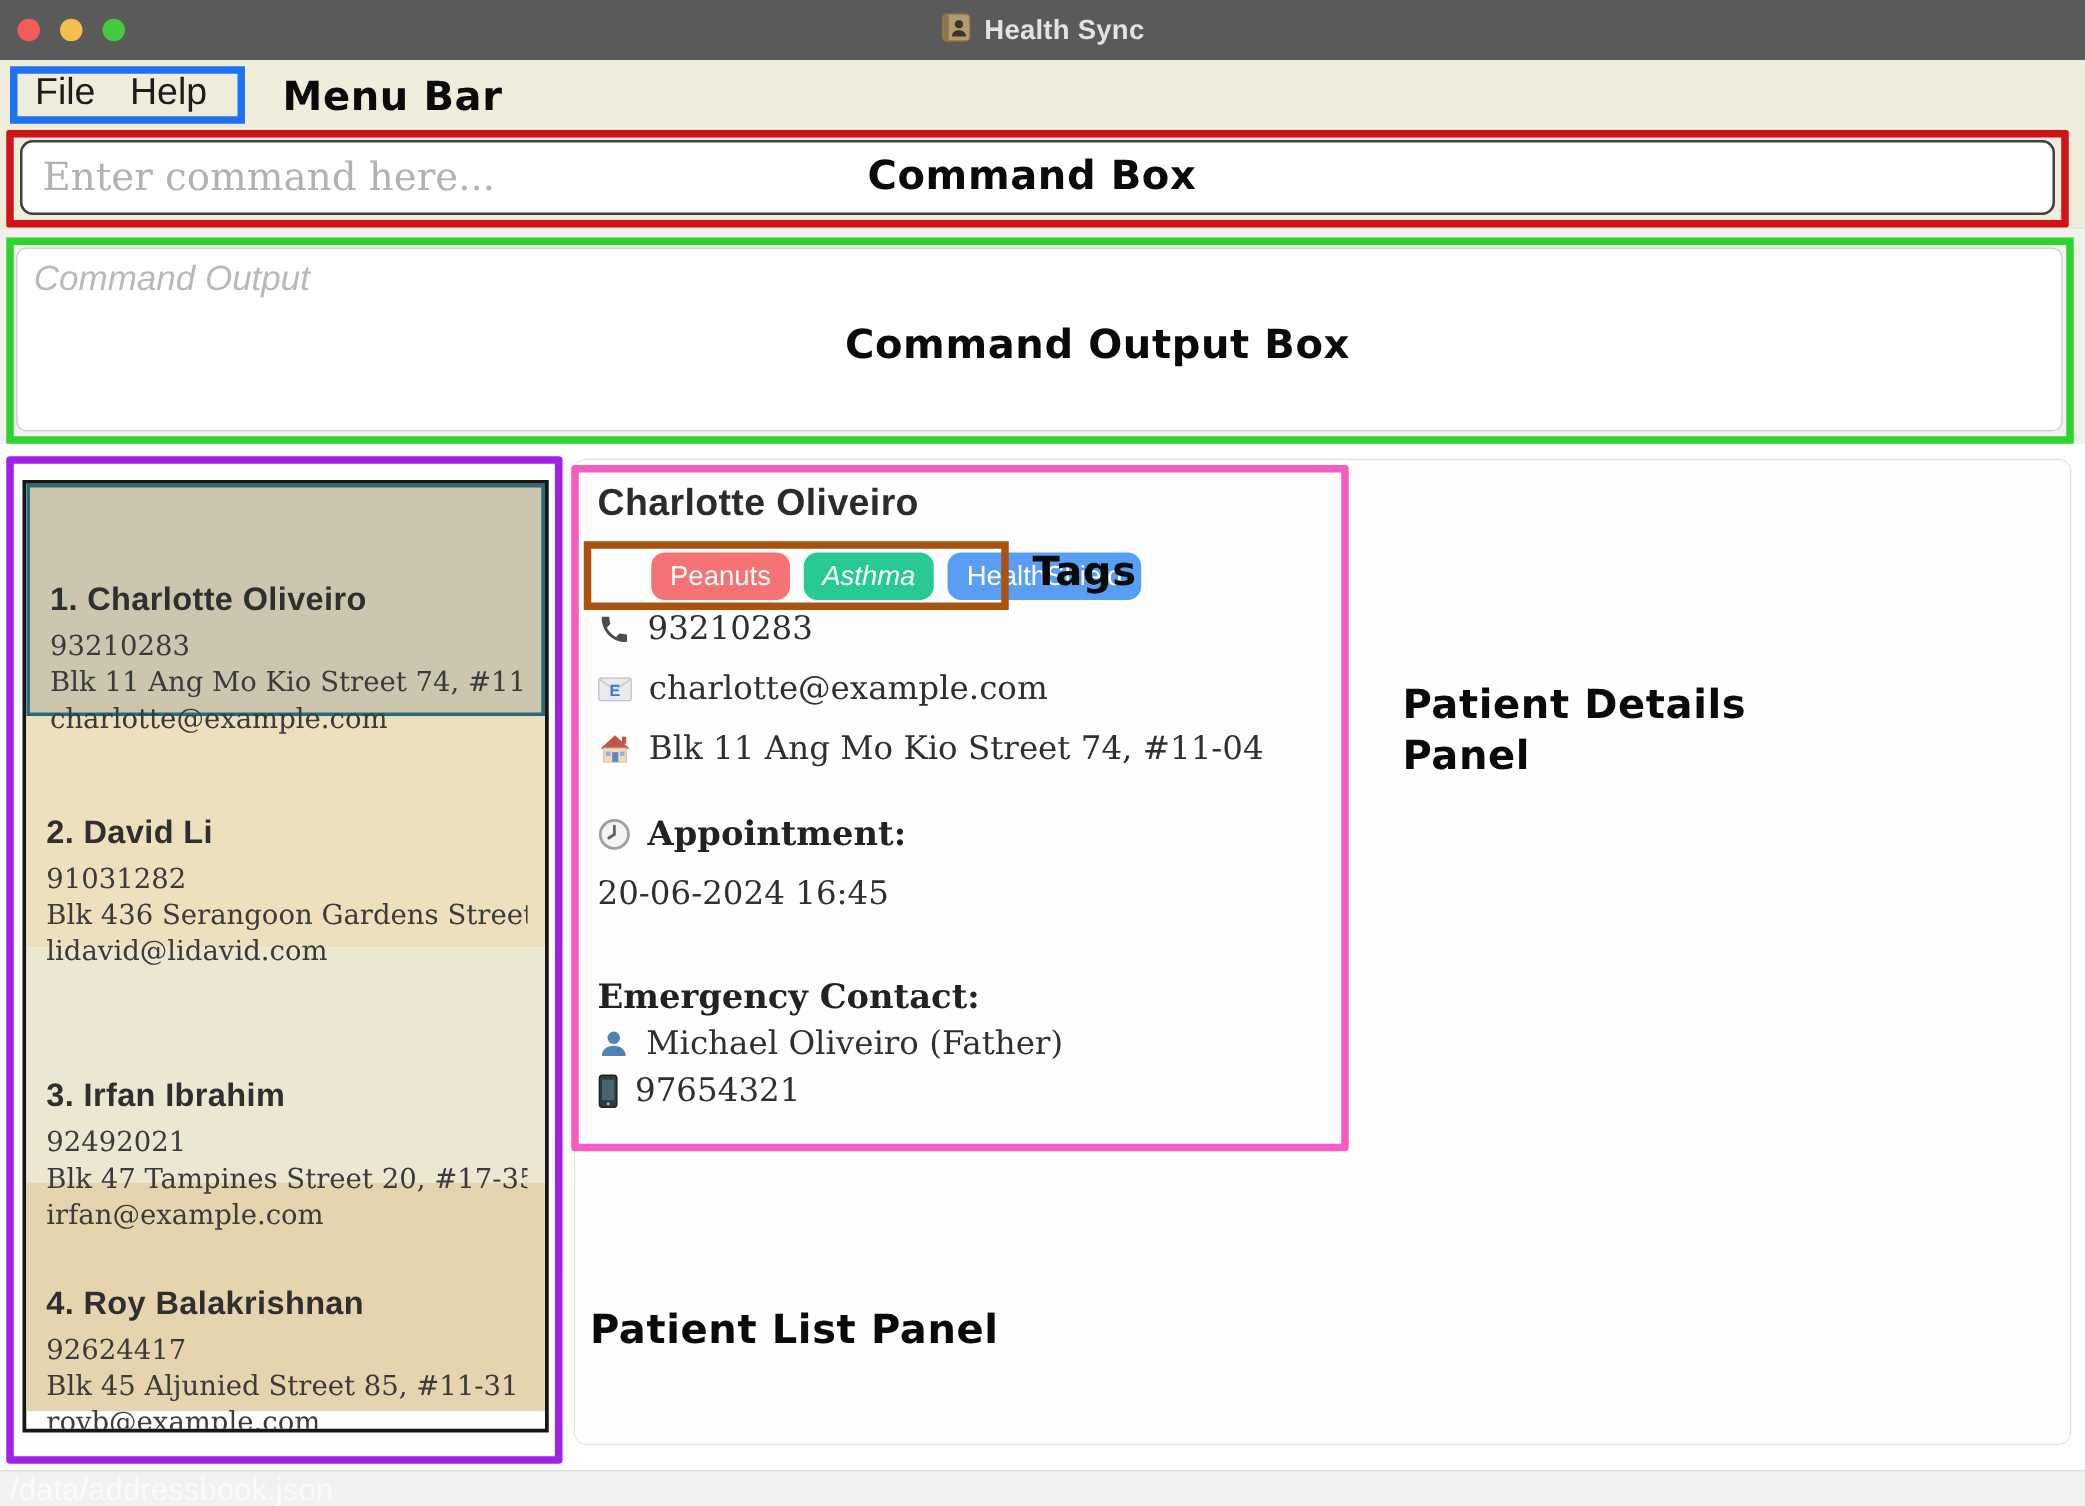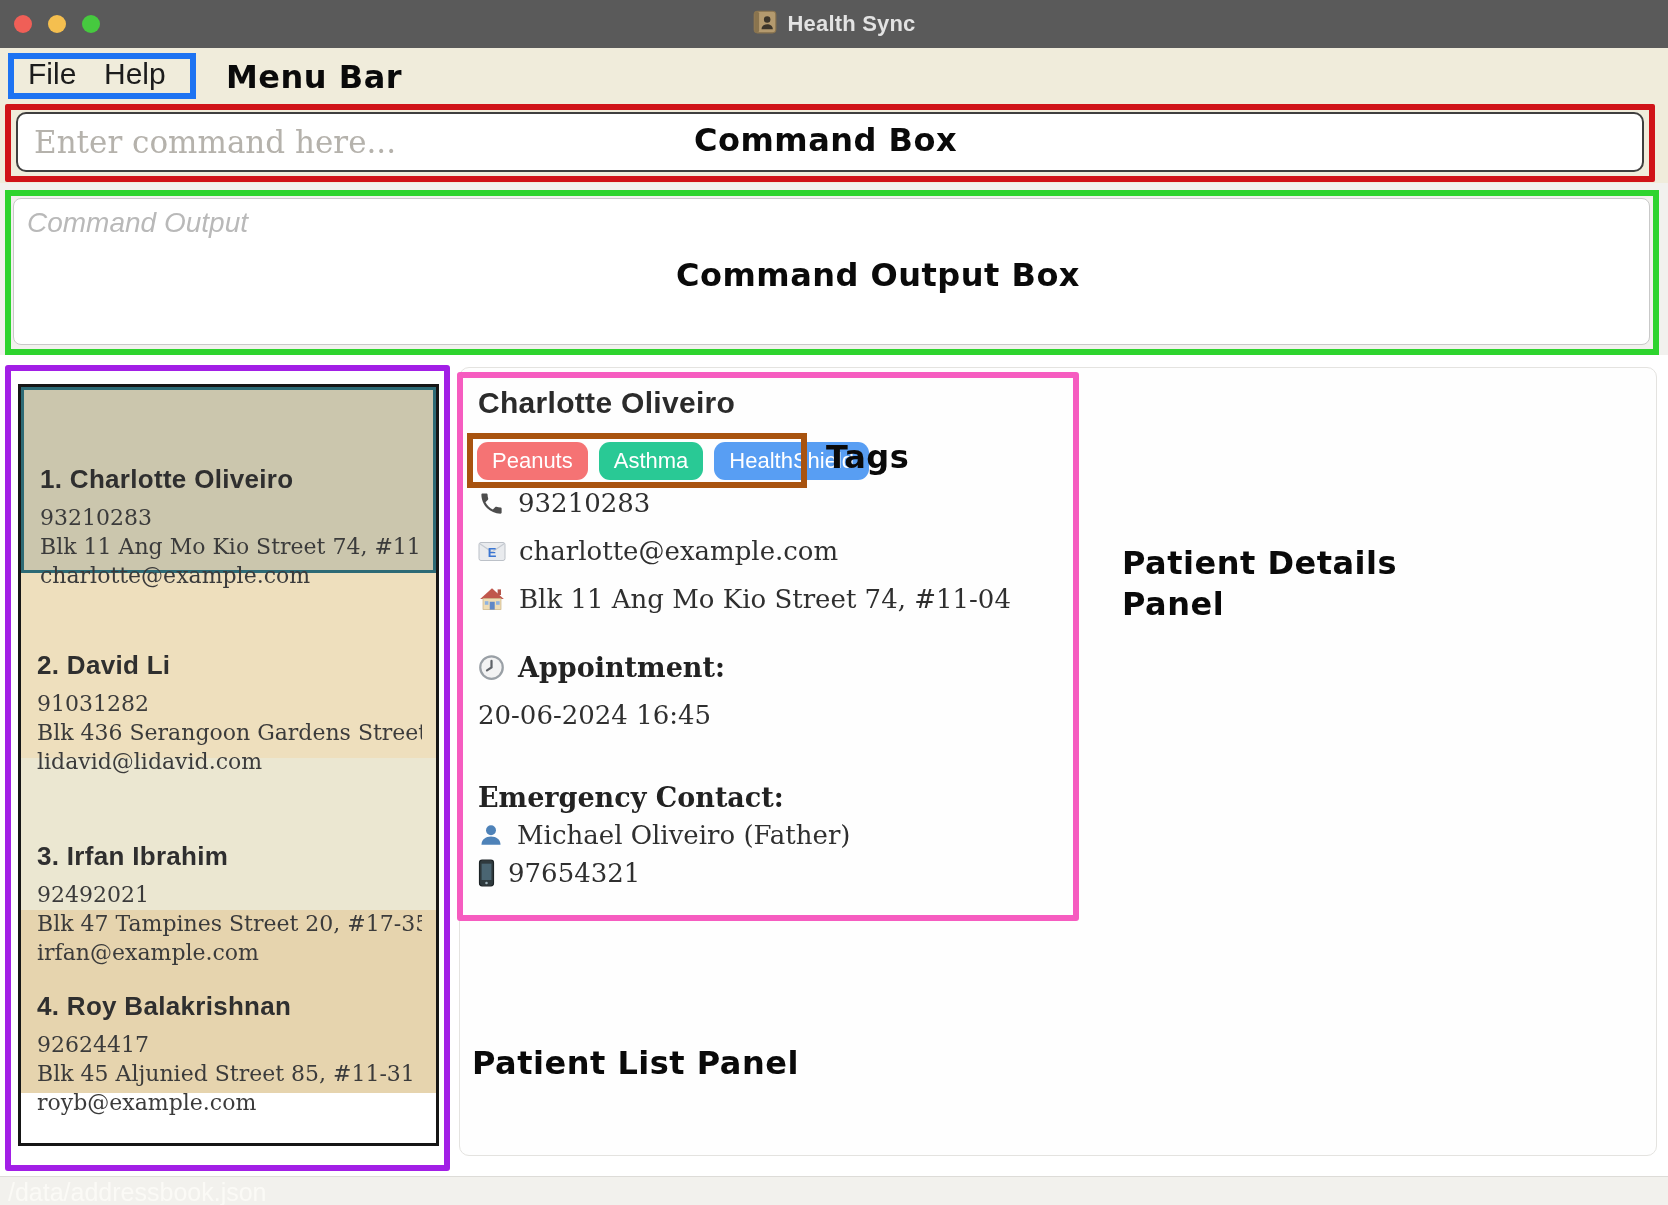--- a/index.html
+++ b/index.html
@@ -39,21 +39,21 @@
   .main-bg{position:absolute;left:0;top:355px;width:1668px;height:821px;background:#ffffff;}
   .details-pane-outline{position:absolute;left:459px;top:367px;width:1198px;height:789px;box-sizing:border-box;
       border:1.5px solid #e4e3e0;border-radius:10px;background:#fefefe;}
 
   
   .list-panel{position:absolute;left:18px;top:384px;width:421px;height:762px;box-sizing:border-box;
       background:#fff;border:3px solid #161616;overflow:hidden;}
   .patient-card{box-sizing:border-box;width:100%;padding:30px 14px 0 16px;}
   .patient-card.c1{height:186px;background:#cbc6ad;border:3px solid #2d6a75;padding-top:27px;}
   .patient-card.c2{height:185px;background:#eedfbd;}
-  .patient-card.c3{height:152px;background:#ebe7d1;padding-top:36px;}
+  .patient-card.c3{height:188px;background:#ebe7d1;padding-top:56px;}
   .patient-card.c4{height:183px;background:#e6d4ae;padding-top:34px;}
   .card-name{font-size:26px;font-weight:bold;color:#2f2f2f;letter-spacing:.3px;margin-bottom:8px;margin-top:47px;}
   .card-line{font-family:"DejaVu Serif",serif;font-size:22px;line-height:29px;color:#3b3b3b;
       white-space:nowrap;overflow:hidden;}
 
   
   .detail-name{position:absolute;left:478px;top:386px;font-size:30px;font-weight:bold;color:#2b2b2b;letter-spacing:.3px;}
   .tags-row{position:absolute;left:477px;top:442px;display:flex;gap:11px;}
   .tag-pill{height:38px;display:flex;align-items:center;padding:0 15px;border-radius:11px;
       color:#fff;font-size:22px;}
@@ -151,22 +151,22 @@
       <div class="patient-card c4">
         <div class="card-name">4. Roy Balakrishnan</div>
         <div class="card-line">92624417</div>
         <div class="card-line">Blk 45 Aljunied Street 85, #11-31</div>
         <div class="card-line">royb@example.com</div>
       </div>
     </div>
 
   <div class="detail-name">Charlotte Oliveiro</div>
   <div class="tags-row" id="tags-row">
-      <span class="tag-pill" style="background: rgb(245, 115, 116);">Peanuts</span>
-      <span class="tag-pill" style="background: rgb(41, 201, 149);">Asthma</span>
+      <span class="tag-pill" style="background: rgb(245, 115, 116); margin-left: 44px;">Peanuts</span>
+      <span class="tag-pill" style="background: rgb(41, 201, 149); font-style: italic;">Asthma</span>
       <span class="tag-pill" style="background: rgb(88, 158, 243);">HealthShield</span>
     </div>
 
   <div class="detail-row row-phone">
     <span class="ic">
       <svg width="27" height="27" viewBox="0 0 24 24">
           <path fill="#4d4d4d" d="M6.62 10.79c1.44 2.83 3.76 5.14 6.59 6.59l2.2-2.2c.27-.27.67-.36 1.02-.24 1.12.37 2.33.57 3.57.57.55 0 1 .45 1 1V20c0 .55-.45 1-1 1-9.39 0-17-7.61-17-17 0-.55.45-1 1-1h3.5c.55 0 1 .45 1 1 0 1.25.2 2.45.57 3.57.11.35.03.74-.25 1.02l-2.2 2.2z"></path>
         </svg>
     </span>
     <span>93210283</span>

